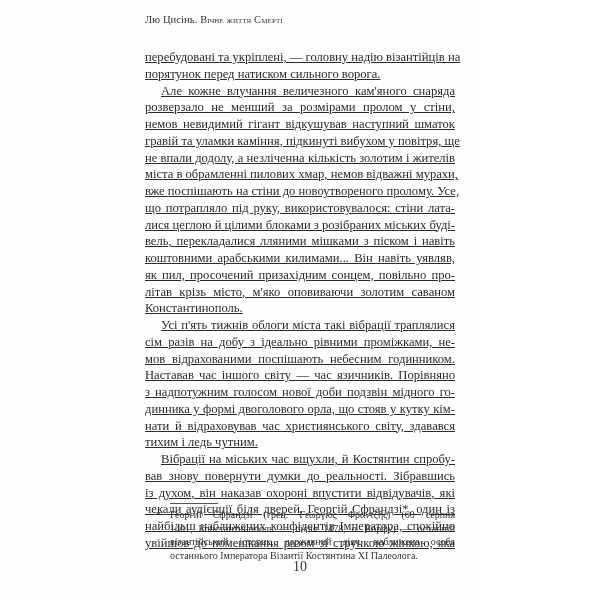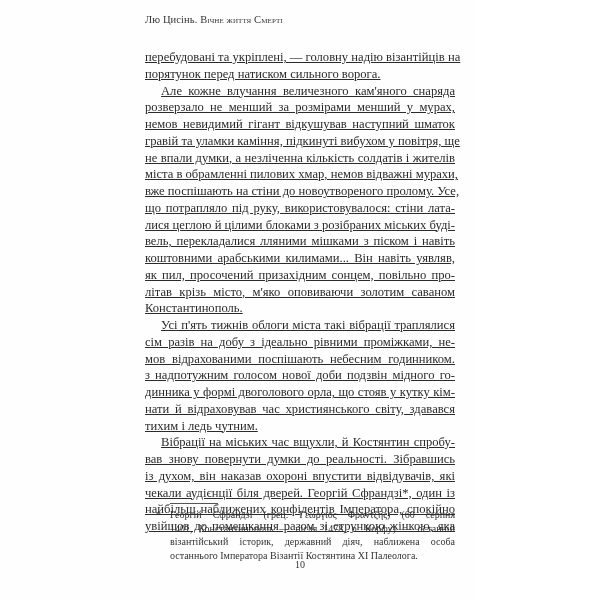--- a/index.html
+++ b/index.html
@@ -14,51 +14,52 @@
   .line { display:block; text-align:justify; text-align-last:justify; white-space:nowrap; height:16.75px;text-decoration:underline; }
   .line.last { text-align-last:left; }
   .line.indent { padding-left:16px; }
   .fn-rule { position:absolute; left:170px; top:503px; width:48px; border-top:1px solid #555; }
   .footnote { position:absolute; left:170px; top:508px; width:285px;
               font-family:"Liberation Serif",serif; font-size:10px; line-height:13.5px; color:#333; }
   .fn-mark { position:absolute; left:-14px; top:0; font-size:10px; }
   .fn-line { display:block; text-align:justify; text-align-last:justify; white-space:nowrap; height:13.5px; }
   .fn-line.last { text-align-last:left; }
   .page-number { position:absolute; left:0; width:600px; top:559px; text-align:center;
-                 font-family:"Liberation Serif",serif; font-size:10px; color:#333; }
+                 font-family:"Liberation Serif",serif; font-size:14px; color:#333; }
 </style>
 </head>
 <body>
 
 <div class="page">
   <div class="running-head">
     <span>Лю Цисінь.</span>
     <span class="sc">Вічне життя Смерті</span>
   </div>
 
   <div class="body" id="body">
       <span class="line">перебудовані та укріплені, — головну надію візантійців на</span>
       <span class="line last">порятунок перед натиском сильного ворога.</span>
       <span class="line indent">Але кожне влучання величезного кам'яного снаряда</span>
-      <span class="line">розверзало не менший за розмірами менший у мурах,</span>
+      <span class="line">розверзало не менший за розмірами пролом у стіни,</span>
       <span class="line">немов невидимий гігант відкушував наступний шматок</span>
       <span class="line">гравій та уламки каміння, підкинуті вибухом у повітря, ще</span>
-      <span class="line">не впали думки, а незліченна кількість солдатів і жителів</span>
+      <span class="line">не впали додолу, а незліченна кількість золотим і жителів</span>
       <span class="line">міста в обрамленні пилових хмар, немов відважні мурахи,</span>
       <span class="line">вже поспішають на стіни до новоутвореного пролому. Усе,</span>
       <span class="line">що потрапляло під руку, використовувалося: стіни лата-</span>
       <span class="line">лися цеглою й цілими блоками з розібраних міських буді-</span>
       <span class="line">вель, перекладалися лляними мішками з піском і навіть</span>
       <span class="line">коштовними арабськими килимами... Він навіть уявляв,</span>
       <span class="line">як пил, просочений призахідним сонцем, повільно про-</span>
       <span class="line">літав крізь місто, м'яко оповиваючи золотим саваном</span>
       <span class="line last">Константинополь.</span>
       <span class="line indent">Усі п'ять тижнів облоги міста такі вібрації траплялися</span>
       <span class="line">сім разів на добу з ідеально рівними проміжками, не-</span>
       <span class="line">мов відрахованими поспішають небесним годинником.</span>
+      <span class="line">Наставав час іншого світу — час язичників. Порівняно</span>
       <span class="line">з надпотужним голосом нової доби подзвін мідного го-</span>
       <span class="line">динника у формі двоголового орла, що стояв у кутку кім-</span>
       <span class="line">нати й відраховував час християнського світу, здавався</span>
       <span class="line last">тихим і ледь чутним.</span>
       <span class="line indent">Вібрації на міських час вщухли, й Костянтин спробу-</span>
       <span class="line">вав знову повернути думки до реальності. Зібравшись</span>
       <span class="line">із духом, він наказав охороні впустити відвідувачів, які</span>
       <span class="line">чекали аудієнції біля дверей. Георгій Сфрандзі*, один із</span>
       <span class="line">найбільш наближених конфідентів Імператора, спокійно</span>
       <span class="line">увійшов до помешкання разом зі стрункою жінкою, яка</span>

